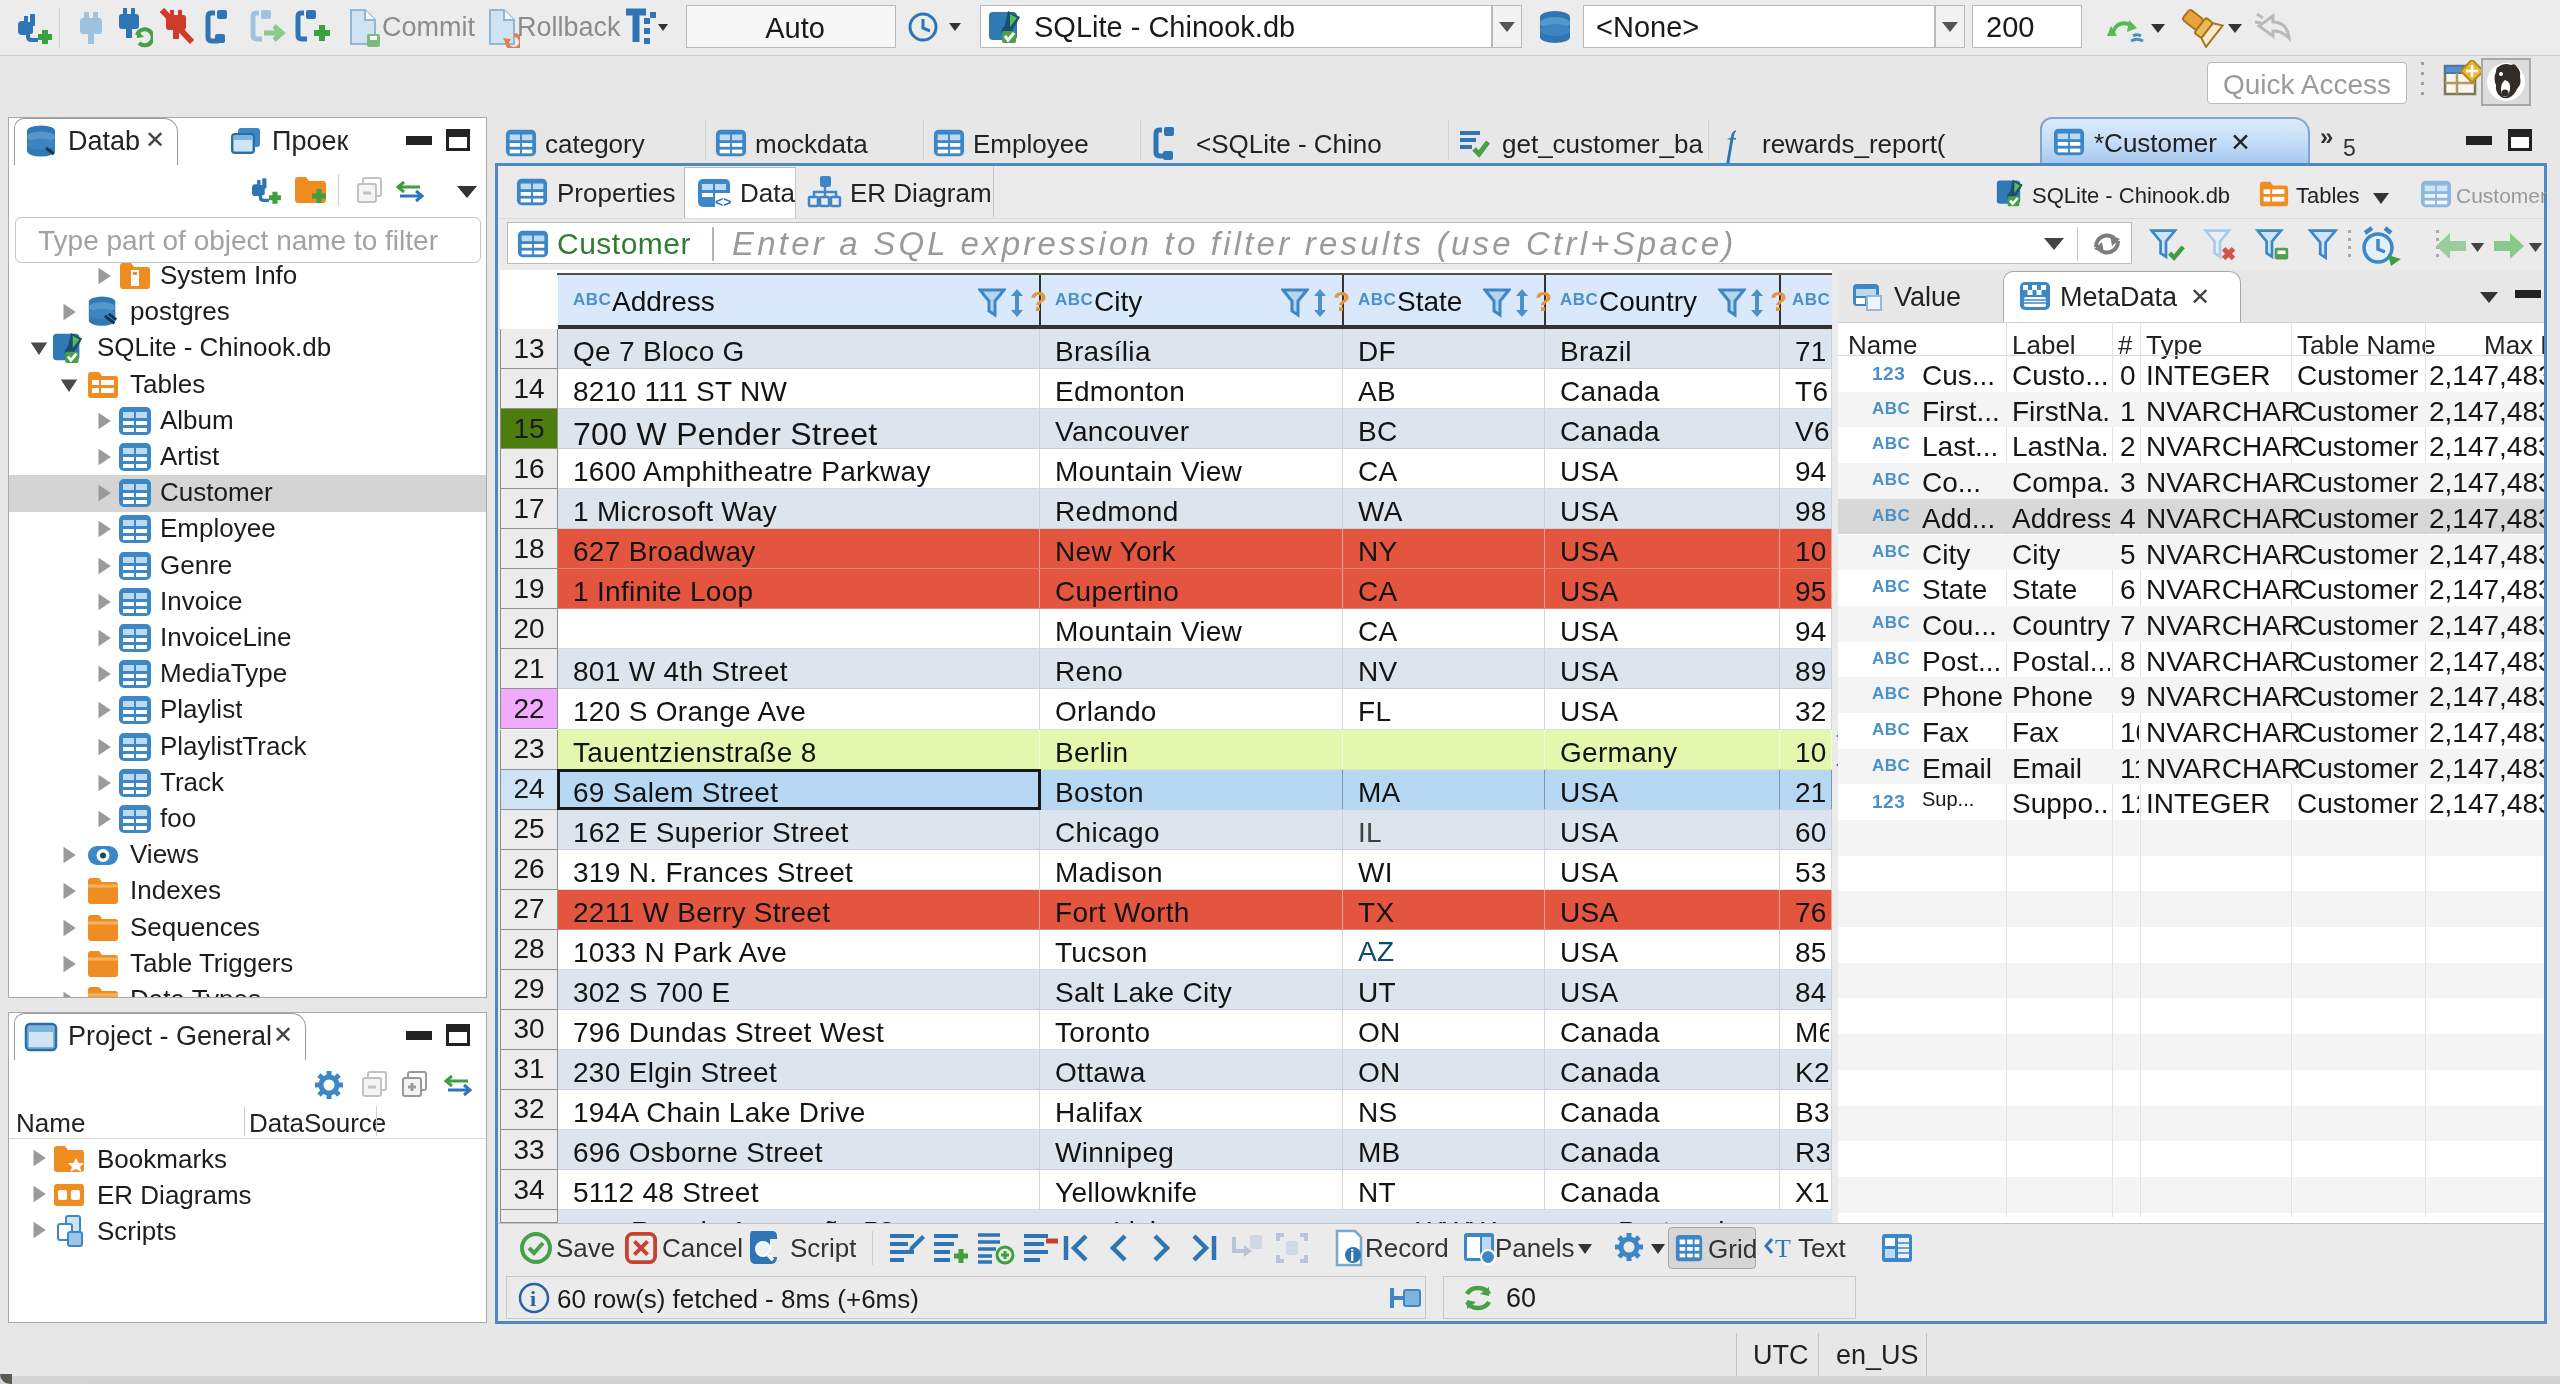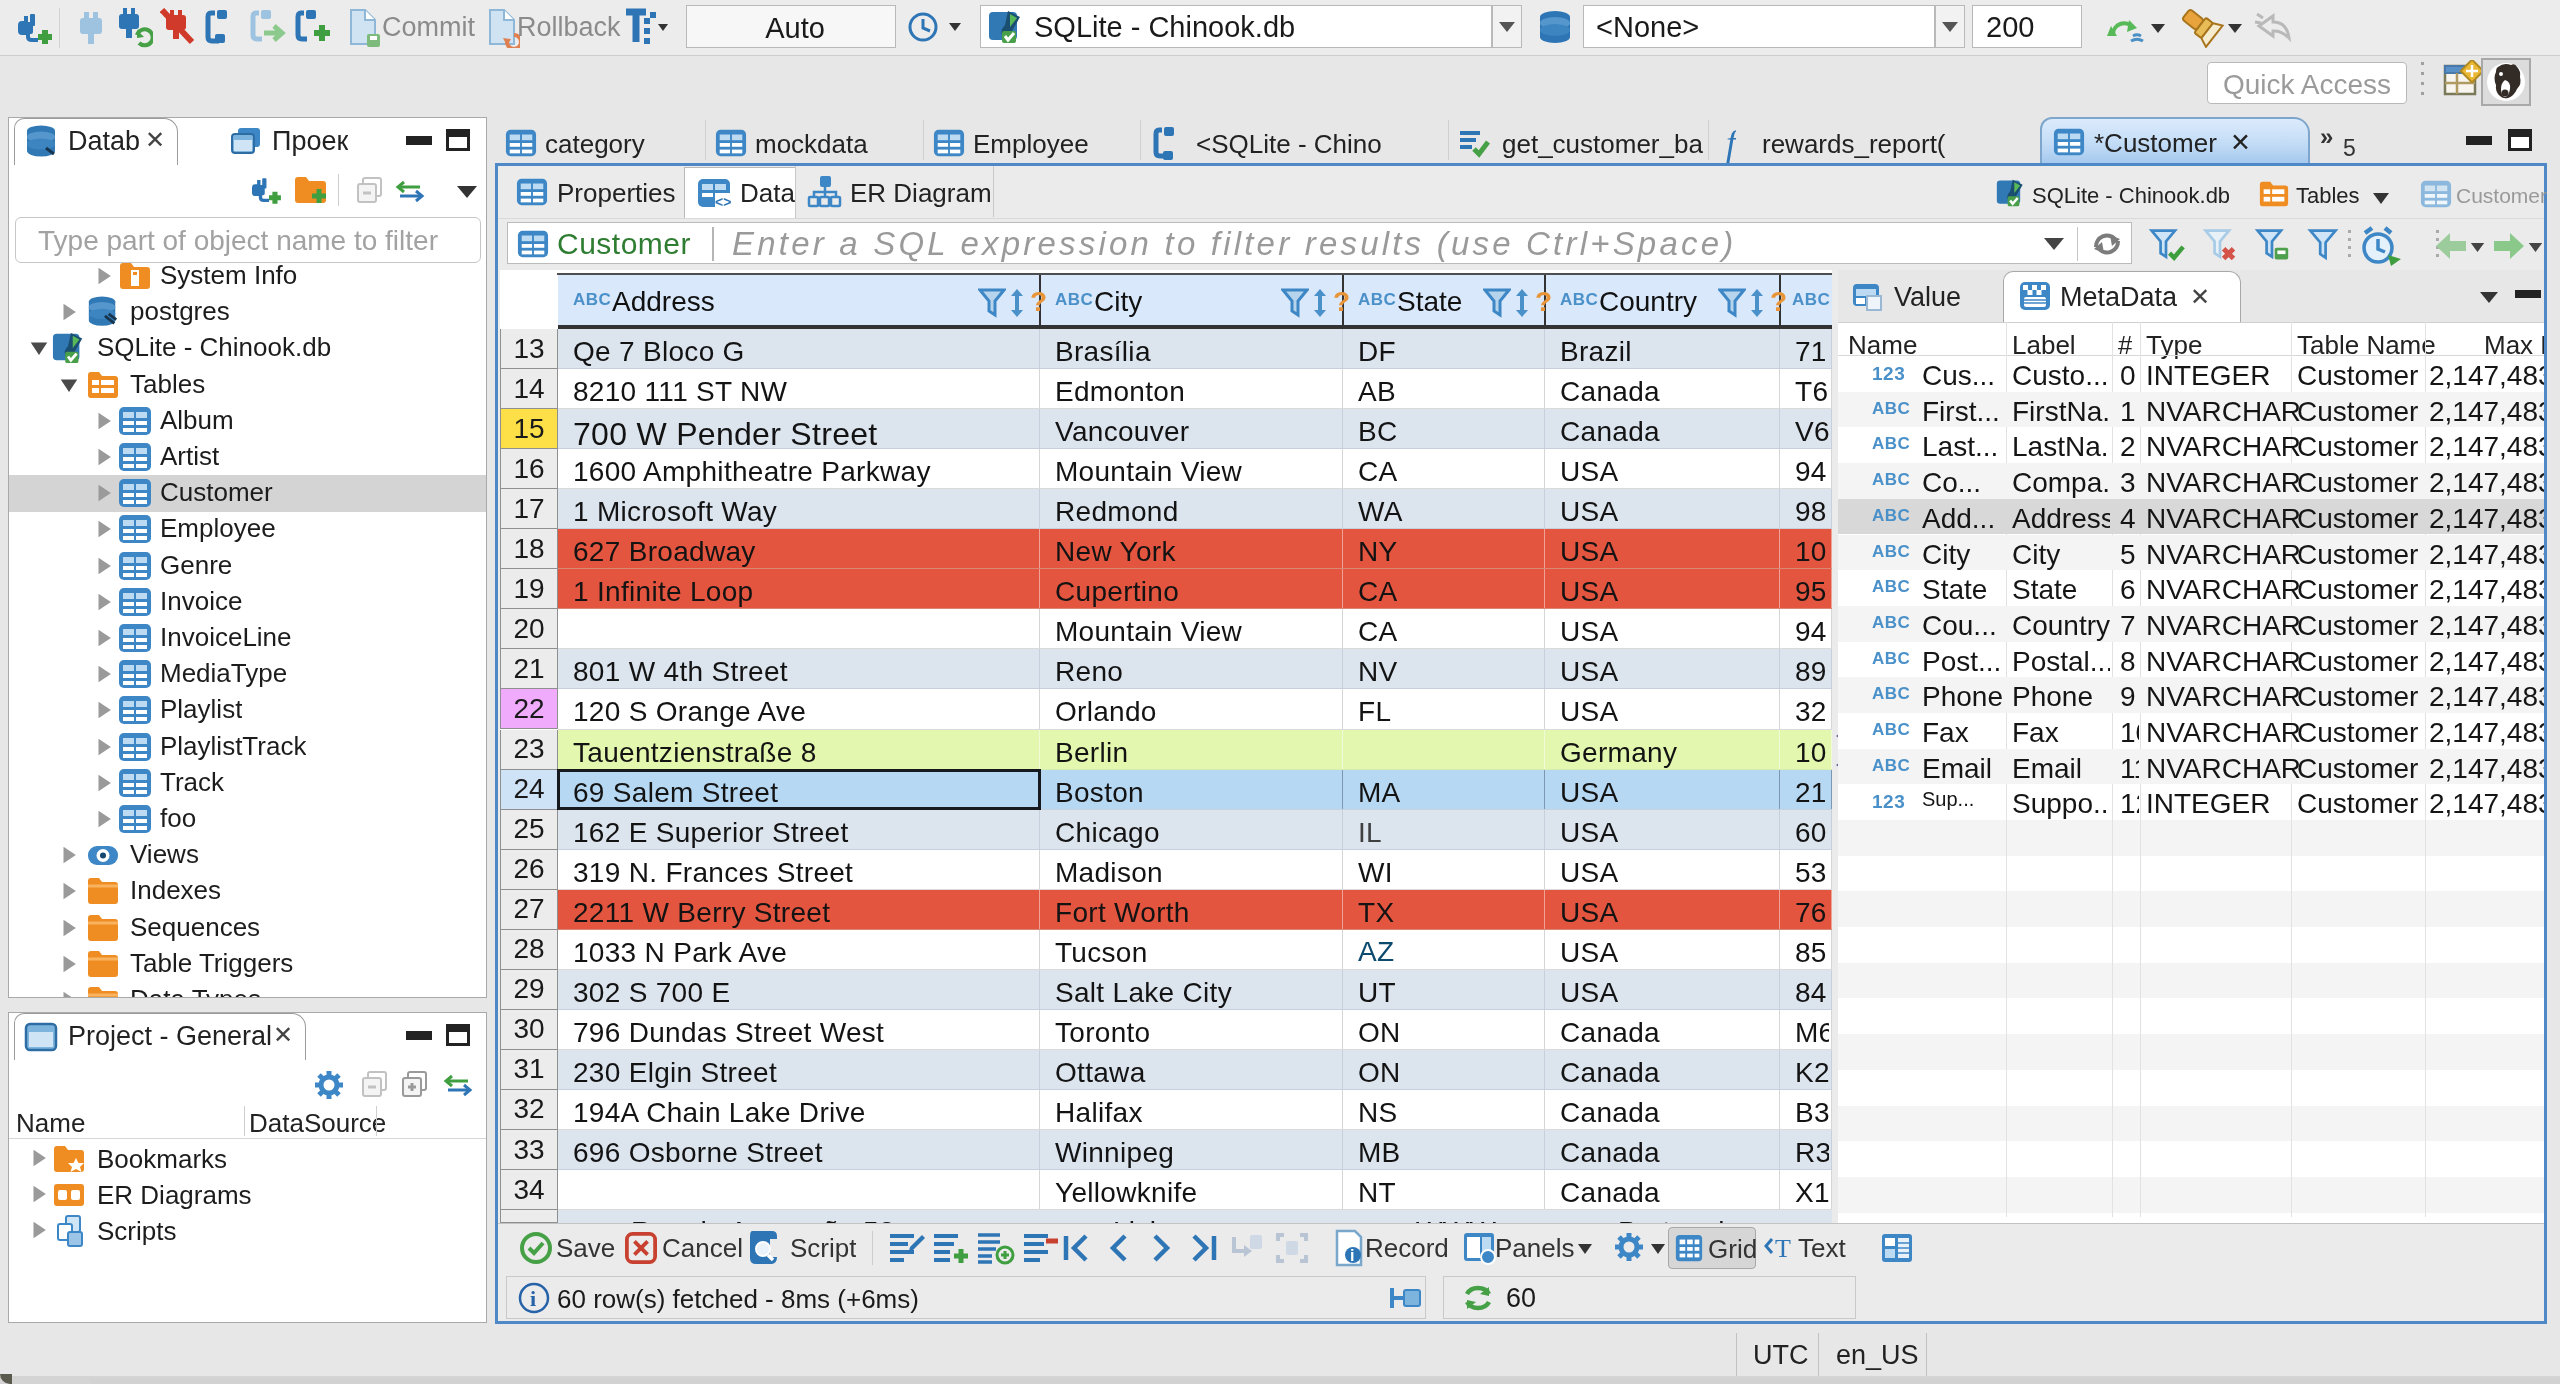--- a/index.html
+++ b/index.html
@@ -711,21 +711,21 @@
 <div class="a tx" style="left:73px;top:106.0px;font-size:28px;letter-spacing:0.3px;color:#131313;width:464px">8210 111 ST NW</div>
 <div class="a" style="left:842px;top:99.0px;width:1px;height:40.0px;background:#d6d6d6"></div>
 <div class="a tx" style="left:555px;top:106.0px;font-size:28px;letter-spacing:0.3px;color:#131313;width:285px">Edmonton</div>
 <div class="a" style="left:1044px;top:99.0px;width:1px;height:40.0px;background:#d6d6d6"></div>
 <div class="a tx" style="left:858px;top:106.0px;font-size:28px;letter-spacing:0.3px;color:#131313;width:184px">AB</div>
 <div class="a" style="left:1279px;top:99.0px;width:1px;height:40.0px;background:#d6d6d6"></div>
 <div class="a tx" style="left:1060px;top:106.0px;font-size:28px;letter-spacing:0.3px;color:#131313;width:217px">Canada</div>
 <div class="a" style="left:1331px;top:99.0px;width:1px;height:40.0px;background:#d6d6d6"></div>
 <div class="a tx" style="left:1295px;top:106.0px;font-size:28px;letter-spacing:0.3px;color:#131313;width:34px">T6</div>
 <div class="a" style="left:58px;top:138.1px;width:1274px;height:1px;background:#dadada"></div>
-<div class="a" style="left:0;top:139.1px;width:58px;height:40.0px;background:#fde047;border:1px solid #8f8f8f;border-top:none;box-sizing:border-box;display:flex;align-items:center;justify-content:center;font-size:28px;color:#1a1a1a">15</div>
+<div class="a" style="left:0;top:139.1px;width:58px;height:40.0px;background:#4d7c0f;border:1px solid #8f8f8f;border-top:none;box-sizing:border-box;display:flex;align-items:center;justify-content:center;font-size:28px;color:#1a1a1a">15</div>
 <div class="a" style="left:58px;top:139.1px;width:1274px;height:40.0px;background:#dce4ee"></div>
 <div class="a" style="left:539px;top:139.1px;width:1px;height:40.0px;background:#c7d0dc"></div>
 <div class="a tx" style="left:73px;top:146.1px;font-size:32px;letter-spacing:0.3px;color:#131313;width:464px">700 W Pender Street</div>
 <div class="a" style="left:842px;top:139.1px;width:1px;height:40.0px;background:#c7d0dc"></div>
 <div class="a tx" style="left:555px;top:146.1px;font-size:28px;letter-spacing:0.3px;color:#131313;width:285px">Vancouver</div>
 <div class="a" style="left:1044px;top:139.1px;width:1px;height:40.0px;background:#c7d0dc"></div>
 <div class="a tx" style="left:858px;top:146.1px;font-size:28px;letter-spacing:0.3px;color:#131313;width:184px">BC</div>
 <div class="a" style="left:1279px;top:139.1px;width:1px;height:40.0px;background:#c7d0dc"></div>
 <div class="a tx" style="left:1060px;top:146.1px;font-size:28px;letter-spacing:0.3px;color:#131313;width:217px">Canada</div>
 <div class="a" style="left:1331px;top:139.1px;width:1px;height:40.0px;background:#c7d0dc"></div>
@@ -961,20 +961,21 @@
 <div class="a" style="left:1044px;top:860.0px;width:1px;height:40.0px;background:#c7d0dc"></div>
 <div class="a tx" style="left:858px;top:867.0px;font-size:28px;letter-spacing:0.3px;color:#131313;width:184px">MB</div>
 <div class="a" style="left:1279px;top:860.0px;width:1px;height:40.0px;background:#c7d0dc"></div>
 <div class="a tx" style="left:1060px;top:867.0px;font-size:28px;letter-spacing:0.3px;color:#131313;width:217px">Canada</div>
 <div class="a" style="left:1331px;top:860.0px;width:1px;height:40.0px;background:#c7d0dc"></div>
 <div class="a tx" style="left:1295px;top:867.0px;font-size:28px;letter-spacing:0.3px;color:#131313;width:34px">R3</div>
 <div class="a" style="left:58px;top:899.0px;width:1274px;height:1px;background:#c7d0dc"></div>
 <div class="a" style="left:0;top:900.0px;width:58px;height:40.0px;background:#ececec;border:1px solid #8f8f8f;border-top:none;box-sizing:border-box;display:flex;align-items:center;justify-content:center;font-size:28px;color:#1a1a1a">34</div>
 <div class="a" style="left:58px;top:900.0px;width:1274px;height:40.0px;background:#ffffff"></div>
 <div class="a" style="left:539px;top:900.0px;width:1px;height:40.0px;background:#d6d6d6"></div>
+<div class="a tx" style="left:73px;top:907.0px;font-size:28px;letter-spacing:0.3px;color:#131313;width:464px">5112 48 Street</div>
 <div class="a" style="left:842px;top:900.0px;width:1px;height:40.0px;background:#d6d6d6"></div>
 <div class="a tx" style="left:555px;top:907.0px;font-size:28px;letter-spacing:0.3px;color:#131313;width:285px">Yellowknife</div>
 <div class="a" style="left:1044px;top:900.0px;width:1px;height:40.0px;background:#d6d6d6"></div>
 <div class="a tx" style="left:858px;top:907.0px;font-size:28px;letter-spacing:0.3px;color:#131313;width:184px">NT</div>
 <div class="a" style="left:1279px;top:900.0px;width:1px;height:40.0px;background:#d6d6d6"></div>
 <div class="a tx" style="left:1060px;top:907.0px;font-size:28px;letter-spacing:0.3px;color:#131313;width:217px">Canada</div>
 <div class="a" style="left:1331px;top:900.0px;width:1px;height:40.0px;background:#d6d6d6"></div>
 <div class="a tx" style="left:1295px;top:907.0px;font-size:28px;letter-spacing:0.3px;color:#131313;width:34px">X1</div>
 <div class="a" style="left:58px;top:939.1px;width:1274px;height:1px;background:#dadada"></div>
 <div class="a" style="left:0;top:940.1px;width:58px;height:13px;background:#ececec;border:1px solid #8f8f8f;border-top:none;box-sizing:border-box"></div>

